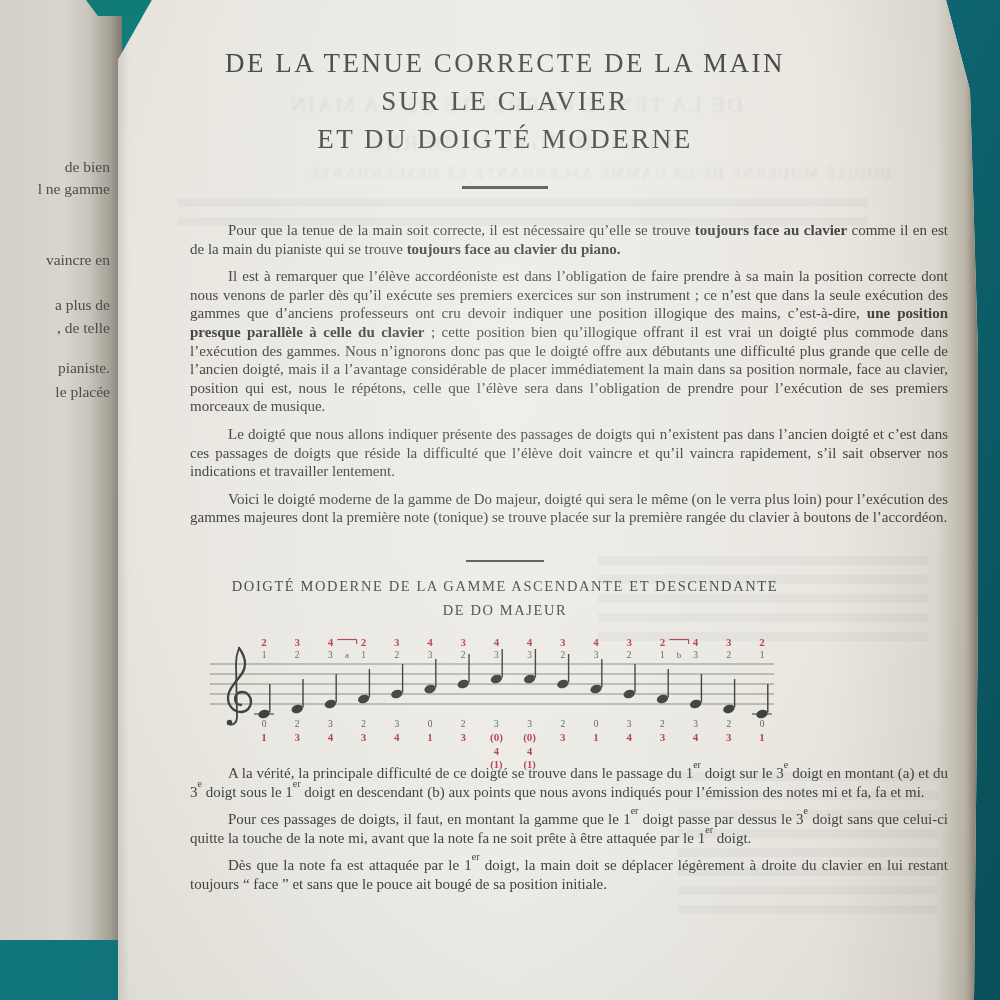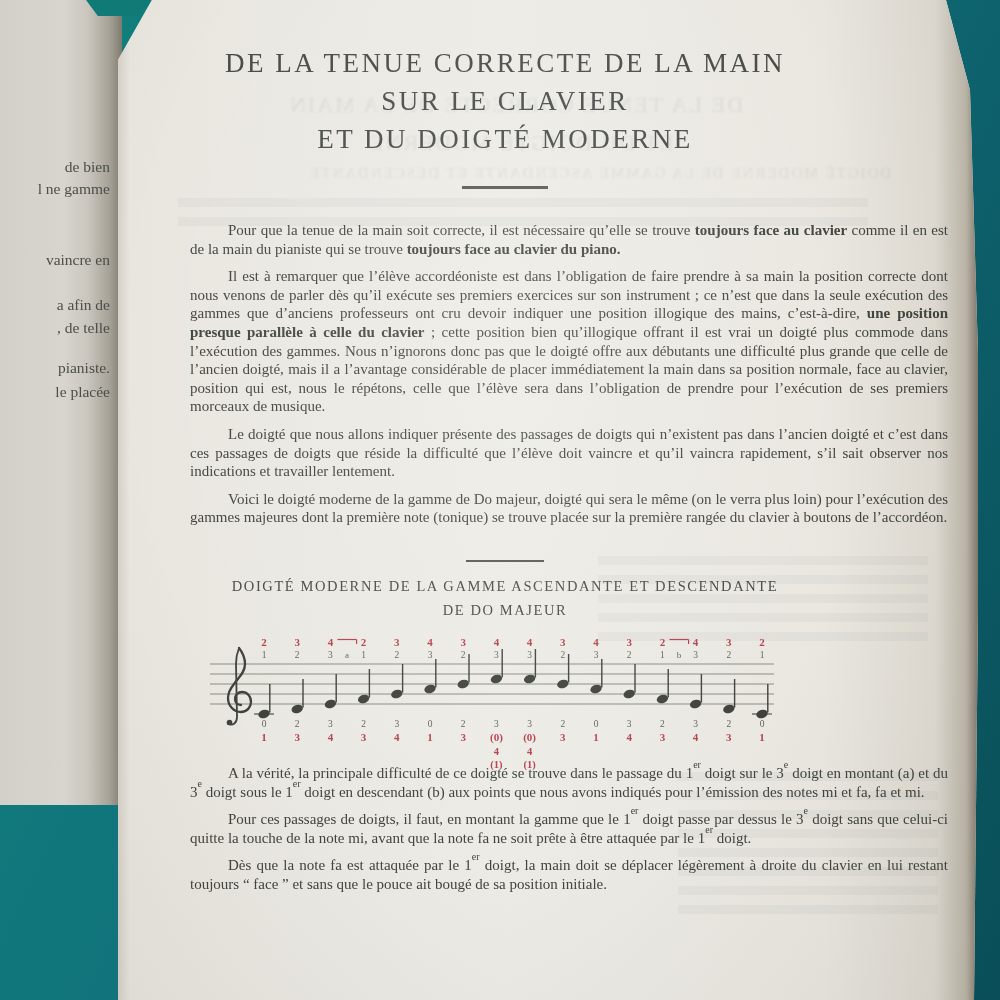--- a/index.html
+++ b/index.html
@@ -2,21 +2,21 @@
 <html><head>
 <meta charset="utf-8">
 <style>
   html,body{margin:0;padding:0;}
   body{
     width:1000px;height:1000px;position:relative;overflow:hidden;
     background:linear-gradient(115deg,#12817b 0%,#11747c 38%,#0d616c 70%,#094e58 100%);
     font-family:"Liberation Serif", serif;
   }
   .left-page{
-    position:absolute;left:0;top:0;width:122px;height:805px;
+    position:absolute;left:0;top:0;width:122px;height:940px;
     background:linear-gradient(to right,#d3d0c9 0%,#d8d5ce 52%,#cac6be 72%,#a6a196 90%,#7f7a6e 100%);
   }
   .left-frag{
     position:absolute;right:12px;white-space:nowrap;
     color:#4b4e49;font-size:15.5px;
   }
   .main-page{
     position:absolute;left:118px;top:0;width:860px;height:1000px;
     clip-path:polygon(34px 0px,828px 0px,852px 90px,862px 420px,856px 1000px,0px 1000px,0px 60px);
     background:
@@ -54,21 +54,21 @@
     background:#0f7a76;clip-path:polygon(0 0,100% 0,78% 100%,18% 100%);
   }
 </style>
 </head>
 <body>
 
 <div class="left-page">
   <span class="left-frag" style="top:158px">de bien</span>
   <span class="left-frag" style="top:180px">l ne gamme</span>
   <span class="left-frag" style="top:251px">vaincre en</span>
-  <span class="left-frag" style="top:296px">a afin de</span>
+  <span class="left-frag" style="top:296px">a plus de</span>
   <span class="left-frag" style="top:319px">, de telle</span>
   <span class="left-frag" style="top:359px">pianiste.</span>
   <span class="left-frag" style="top:383px">le placée</span>
 </div>
 
 <div class="teal-notch"></div>
 
 <div class="main-page">
 
   <div class="ghost" style="top:92px;left:170px;font-size:22px">DE LA TENUE CORRECTE DE LA MAIN</div>

